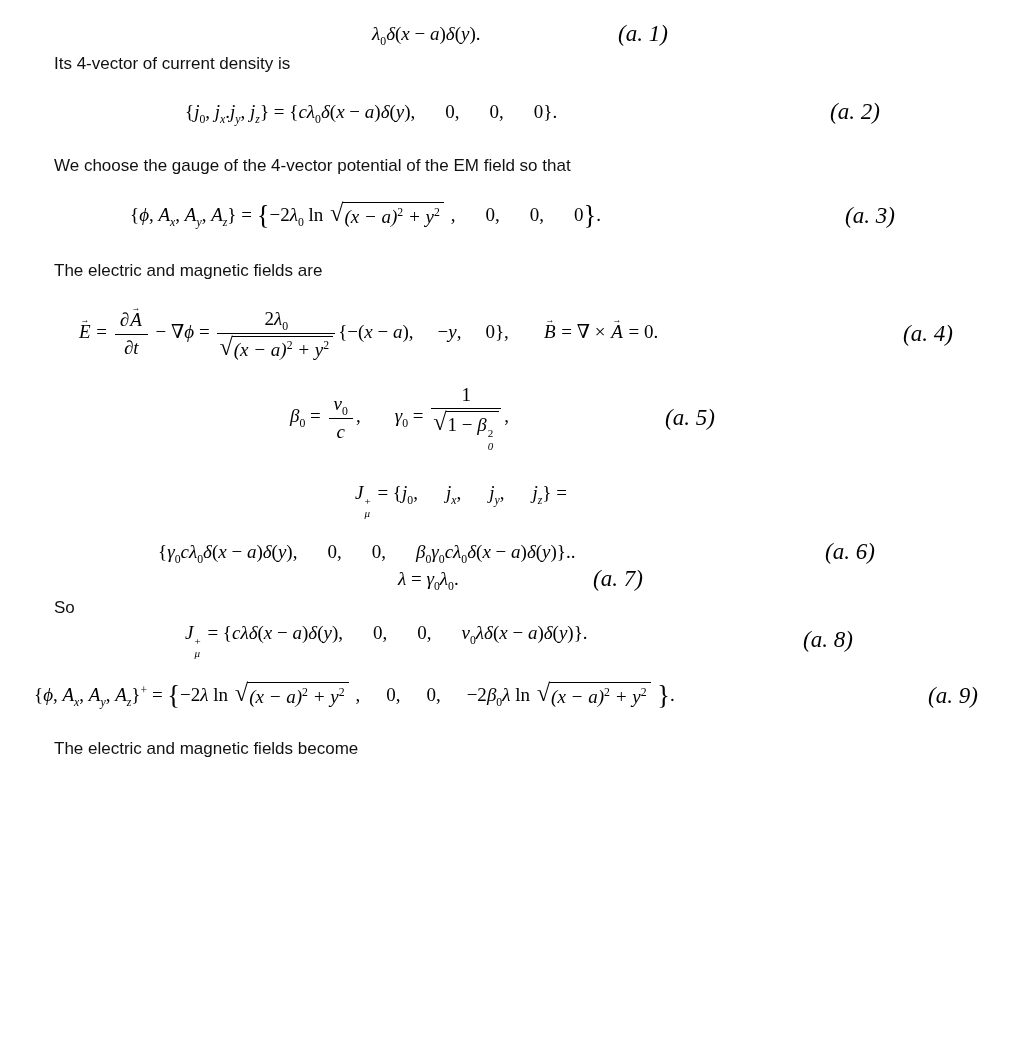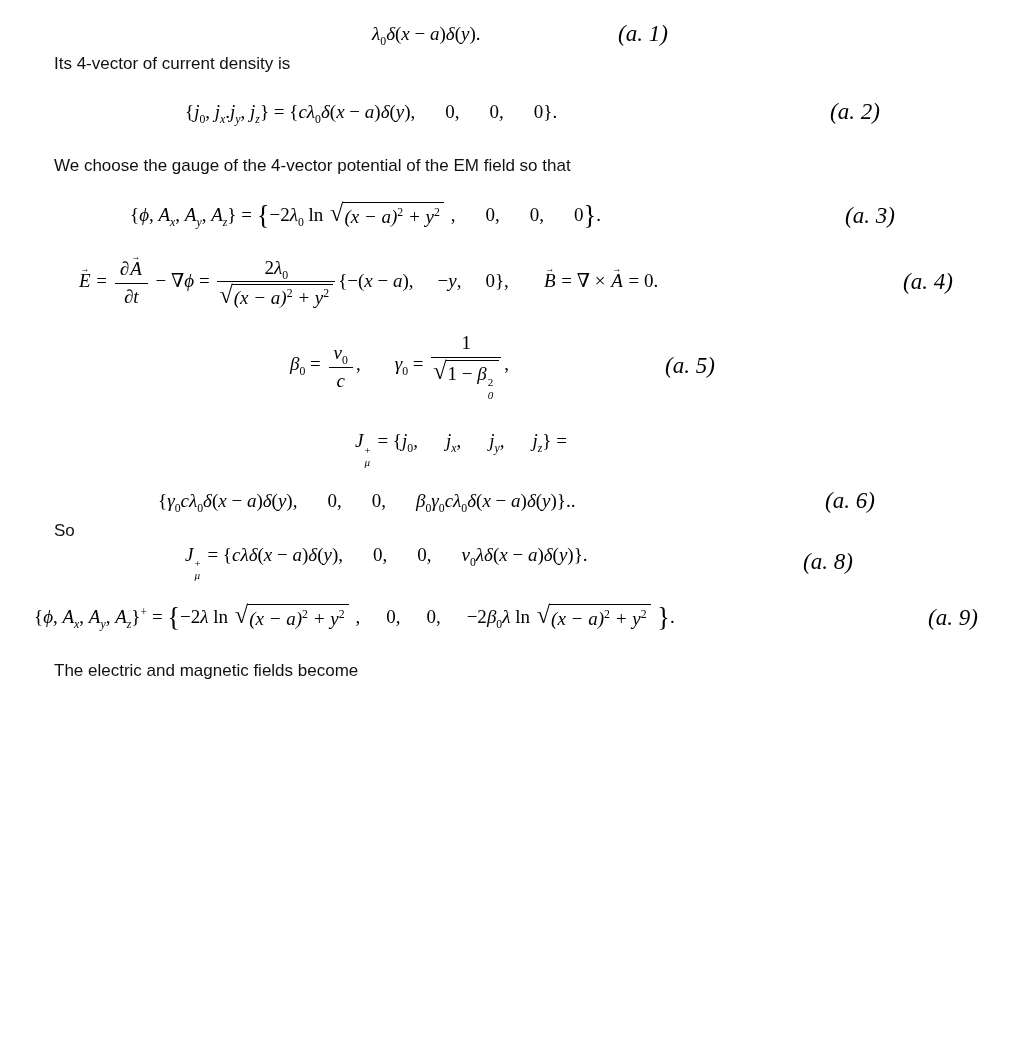--- a/index.html
+++ b/index.html
@@ -46,20 +46,21 @@
   <p class="text" style="margin-top:30px;">We choose the gauge of the 4-vector potential of the EM field so that</p>
 
   <div class="eq" style="margin-top:26px;">
     <span class="eq-body" style="margin-left:130px;"><span class="up">{</span><span class="it">ϕ</span><span class="up">, </span><span class="it">A</span><sub><span class="it">x</span></sub><span class="up">, </span><span class="it">A</span><sub><span class="it">y</span></sub><span class="up">, </span><span class="it">A</span><sub><span class="it">z</span></sub><span class="up">} = </span><span class="bt">{</span><span class="up">−2</span><span class="it">λ</span><sub>0</sub><span class="up"> ln </span><span class="sqrt">
           <span class="rad">√</span>
           <span class="vinc"><span class="it">(x − a)</span><sup>2</sup><span class="it"> + y</span><sup>2</sup></span>
         </span><span class="up"> ,</span><span class="sp" style="width: 30px;"></span><span class="up">0,</span><span class="sp" style="width: 30px;"></span><span class="up">0,</span><span class="sp" style="width: 30px;"></span><span class="up">0</span><span class="bt">}</span><span class="up">.</span></span>
     <span class="eq-tag" style="left:845px;">(a. 3)</span>
   </div>
 
+  <p class="text" style="margin-top:30px;">The electric and magnetic fields are</p>
 
   <div class="eq" style="margin-top:26px;">
     <span class="eq-body" style="margin-left:78px;"><span class="vec">E</span><span class="up"> = </span><span class="frac">
           <span class="num"><span class="it">∂</span><span class="vec">A</span></span>
           <span class="den"><span class="it">∂t</span></span>
         </span><span class="up"> − ∇</span><span class="it">ϕ</span><span class="up"> = </span><span class="frac">
           <span class="num"><span class="up">2</span><span class="it">λ</span><sub>0</sub></span>
           <span class="den"><span class="sqrt">
               <span class="rad">√</span>
               <span class="vinc"><span class="it">(x − a)</span><sup>2</sup><span class="it"> + y</span><sup>2</sup></span>
@@ -93,20 +94,24 @@
           <span class="d">μ</span>
         </span><span class="up"> = {</span><span class="it">j</span><sub>0</sub><span class="up">,</span><span class="sp" style="width: 28px;"></span><span class="it">j</span><sub><span class="it">x</span></sub><span class="up">,</span><span class="sp" style="width: 28px;"></span><span class="it">j</span><sub><span class="it">y</span></sub><span class="up">,</span><span class="sp" style="width: 28px;"></span><span class="it">j</span><sub><span class="it">z</span></sub><span class="up">} =</span></span>
   </div>
 
   <div class="eq" style="margin-top:20px;">
     <span class="eq-body" style="margin-left:158px;"><span class="up">{</span><span class="it">γ</span><sub>0</sub><span class="it">cλ</span><sub>0</sub><span class="it">δ</span><span class="up">(</span><span class="it">x</span><span class="up"> − </span><span class="it">a</span><span class="up">)</span><span class="it">δ</span><span class="up">(</span><span class="it">y</span><span class="up">),</span><span class="sp" style="width: 30px;"></span><span class="up">0,</span><span class="sp" style="width: 30px;"></span><span class="up">0,</span><span class="sp" style="width: 30px;"></span><span class="it">β</span><sub>0</sub><span class="it">γ</span><sub>0</sub><span class="it">cλ</span><sub>0</sub><span class="it">δ</span><span class="up">(</span><span class="it">x</span><span class="up"> − </span><span class="it">a</span><span class="up">)</span><span class="it">δ</span><span class="up">(</span><span class="it">y</span><span class="up">)}..</span></span>
     <span class="eq-tag" style="left:825px;">(a. 6)</span>
   </div>
 
 
+  <div class="eq" style="margin-top:2px;">
+    <span class="eq-body" style="margin-left:398px;"><span class="it">λ</span><span class="up"> = </span><span class="it">γ</span><sub>0</sub><span class="it">λ</span><sub>0</sub><span class="up">.</span></span>
+    <span class="eq-tag" style="left:593px;">(a. 7)</span>
+  </div>
 
   <p class="text" style="margin-top:6px;">So</p>
 
   <div class="eq" style="margin-top:2px;">
     <span class="eq-body" style="margin-left:185px;"><span class="it">J</span><span class="stk">
           <span class="u">+</span>
           <span class="d">μ</span>
         </span><span class="up"> = {</span><span class="it">cλδ</span><span class="up">(</span><span class="it">x</span><span class="up"> − </span><span class="it">a</span><span class="up">)</span><span class="it">δ</span><span class="up">(</span><span class="it">y</span><span class="up">),</span><span class="sp" style="width: 30px;"></span><span class="up">0,</span><span class="sp" style="width: 30px;"></span><span class="up">0,</span><span class="sp" style="width: 30px;"></span><span class="it">v</span><sub>0</sub><span class="it">λδ</span><span class="up">(</span><span class="it">x</span><span class="up"> − </span><span class="it">a</span><span class="up">)</span><span class="it">δ</span><span class="up">(</span><span class="it">y</span><span class="up">)}.</span></span>
     <span class="eq-tag" style="left:803px;">(a. 8)</span>
   </div>

